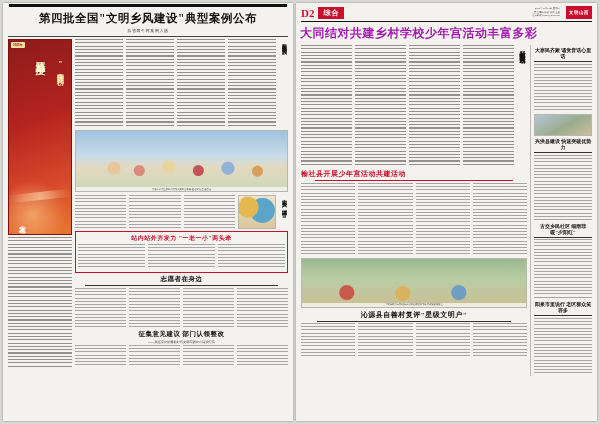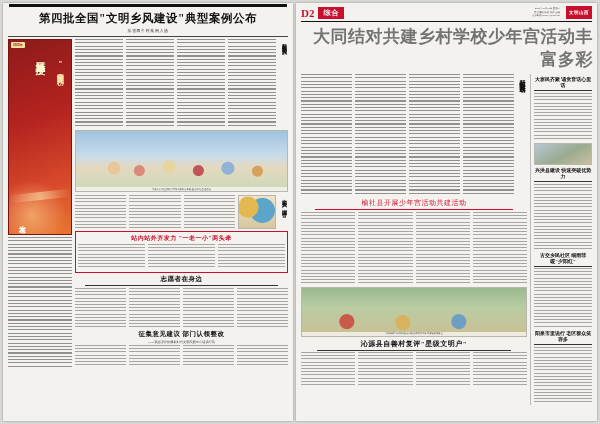--- a/index.html
+++ b/index.html
@@ -210,35 +210,35 @@
     font-family: "Liberation Serif", serif; letter-spacing: 1px;
   }
   .r-meta { font-size: 2.4px; color: #555; line-height: 1.6; text-align: right; flex:1; margin-right:6px;}
   .r-logo-mini {
     width: 26px; height: 13px; background: #c8102e; color: #fff;
     font-size: 4.5px; display: flex; align-items: center; justify-content: center;
     font-family: "Liberation Serif", serif; font-weight: bold; letter-spacing: .5px;
   }
   .r-rule { height: 1.4px; background: #111; margin: 1px 5px 2px 5px; }
   .r-headline {
-    text-align: right;
-    font-family: "Liberation Serif", serif;
-    font-weight: bold; font-size: 17px; color: #737373;
+    text-align: left;
+    font-family: "Liberation Serif", serif;
+    font-weight: bold; font-size: 12px; color: #a21caf;
     letter-spacing: .5px; padding: 1px 4px 3px 4px;
   }
   .r-body { display: flex; padding: 0 5px; gap: 3px; }
   .r-main { flex: 1; }
   .r-side { width: 62px; border-left: .5px solid #bbb; padding-left: 3px; }
   .side-head {
     font-family: "Liberation Serif", serif; font-weight: bold;
     font-size: 5px; color: #111; text-align: center; padding: 2px 0 1px 0;
   }
   .side-rule { height: .6px; background: #333; margin: 1px 0 2px 0; }
   .hl-red {
-    text-align:center; font-family:"Liberation Serif",serif; font-weight:normal;
+    font-family:"Liberation Serif",serif; font-weight:bold;
     font-size:7px; color:#c8102e; padding:2px 0 1px 0; letter-spacing:.5px;
   }
   .hl-blk {
     text-align:center; font-family:"Liberation Serif",serif; font-weight:bold;
     font-size:7px; color:#111; padding:2px 0 1px 0; letter-spacing:.5px;
   }
   .school-photo {
     background:
       radial-gradient(circle at 20% 70%, #c95a4a 0 7px, rgba(0,0,0,0) 8px),
       radial-gradient(circle at 45% 72%, #d8b35f 0 7px, rgba(0,0,0,0) 8px),

